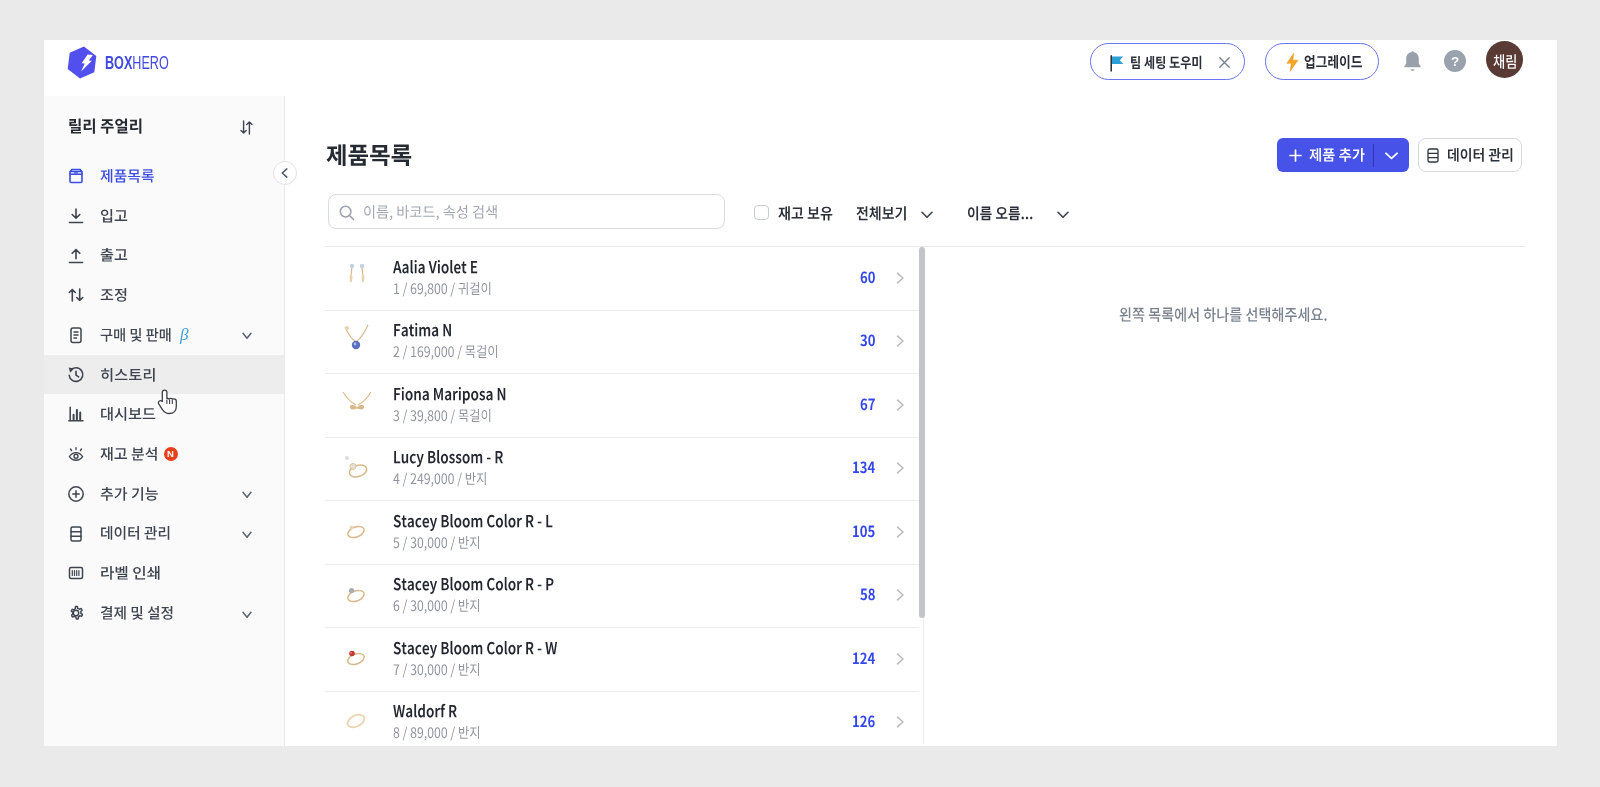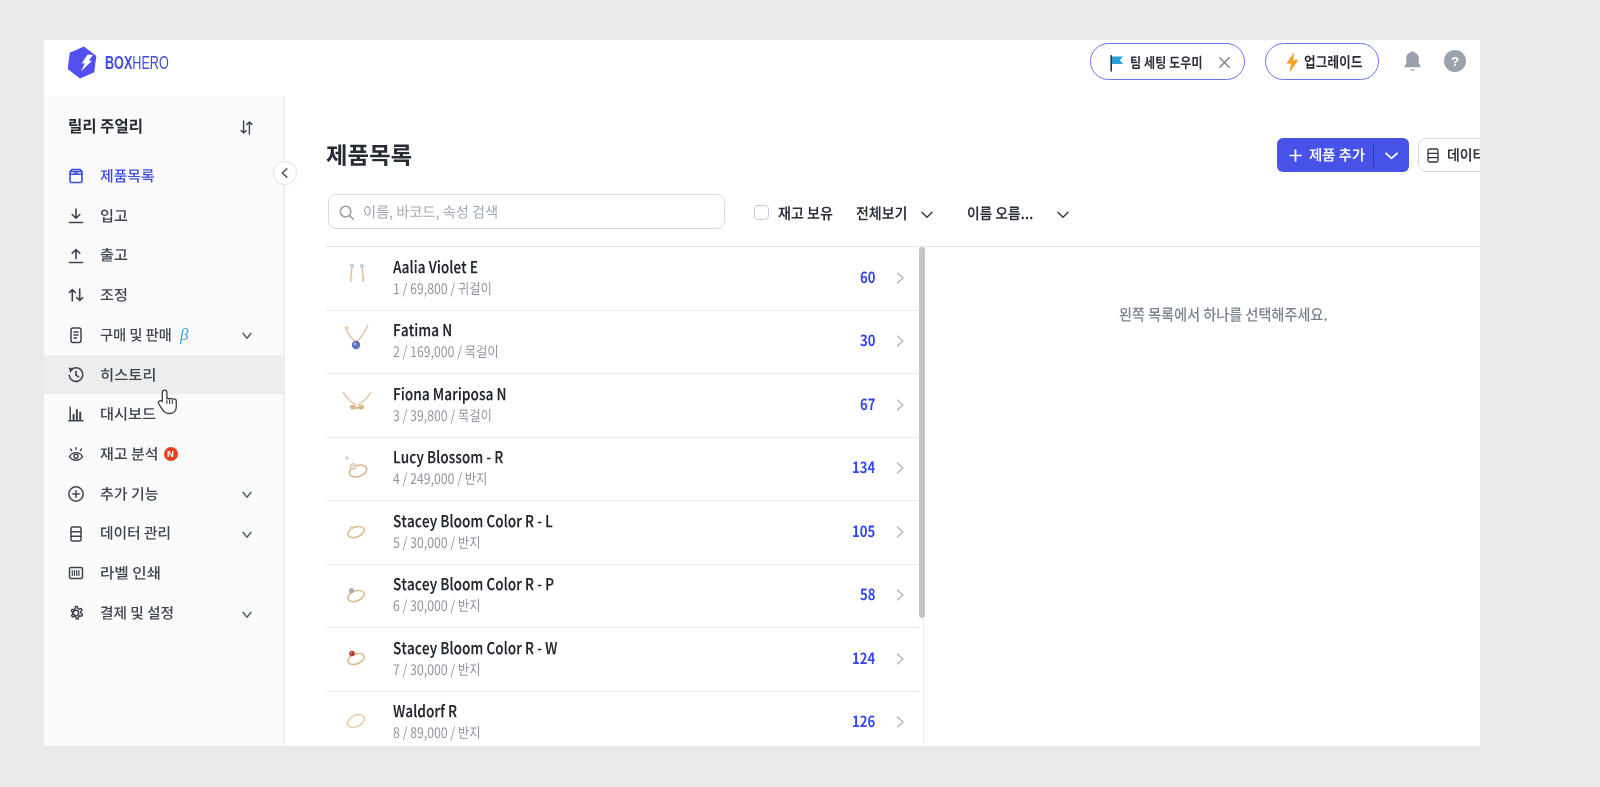--- a/index.html
+++ b/index.html
@@ -1,16 +1,16 @@
 <!DOCTYPE html>
 <html><head><meta charset="utf-8">
 <style>
 * { margin:0; padding:0; box-sizing:border-box; }
 html,body { width:1600px; height:787px; background:#eaeaeb; font-family:"Liberation Sans",sans-serif; }
-#page { position:relative; width:1480px; height:787px; overflow:hidden; }
+#page { position:relative; width:1600px; height:787px; overflow:hidden; }
 </style></head>
 <body>
 <div id="page">
 <div style="position:absolute;left:44px;top:40px;width:1513px;height:706px;background:#fff;overflow:hidden"></div>
 <svg style="position:absolute;left:66.5px;top:46px" width="30" height="34" viewBox="0 0 30 34">
 <g transform="rotate(7 15 16.5)">
         <path d="M15 0.5 L28.4 8.3 V24.7 L15 32.5 L1.6 24.7 V8.3 Z" fill="#5150ee"></path>
       </g>
 <path d="M20 8.5 L25.3 8.5 L21.6 14.4 L24.7 14.4 L14.6 25.8 L17.8 17.6 L14.7 17.6 Z" fill="#fff" transform="rotate(4 20 17)"></path>
 </svg>

